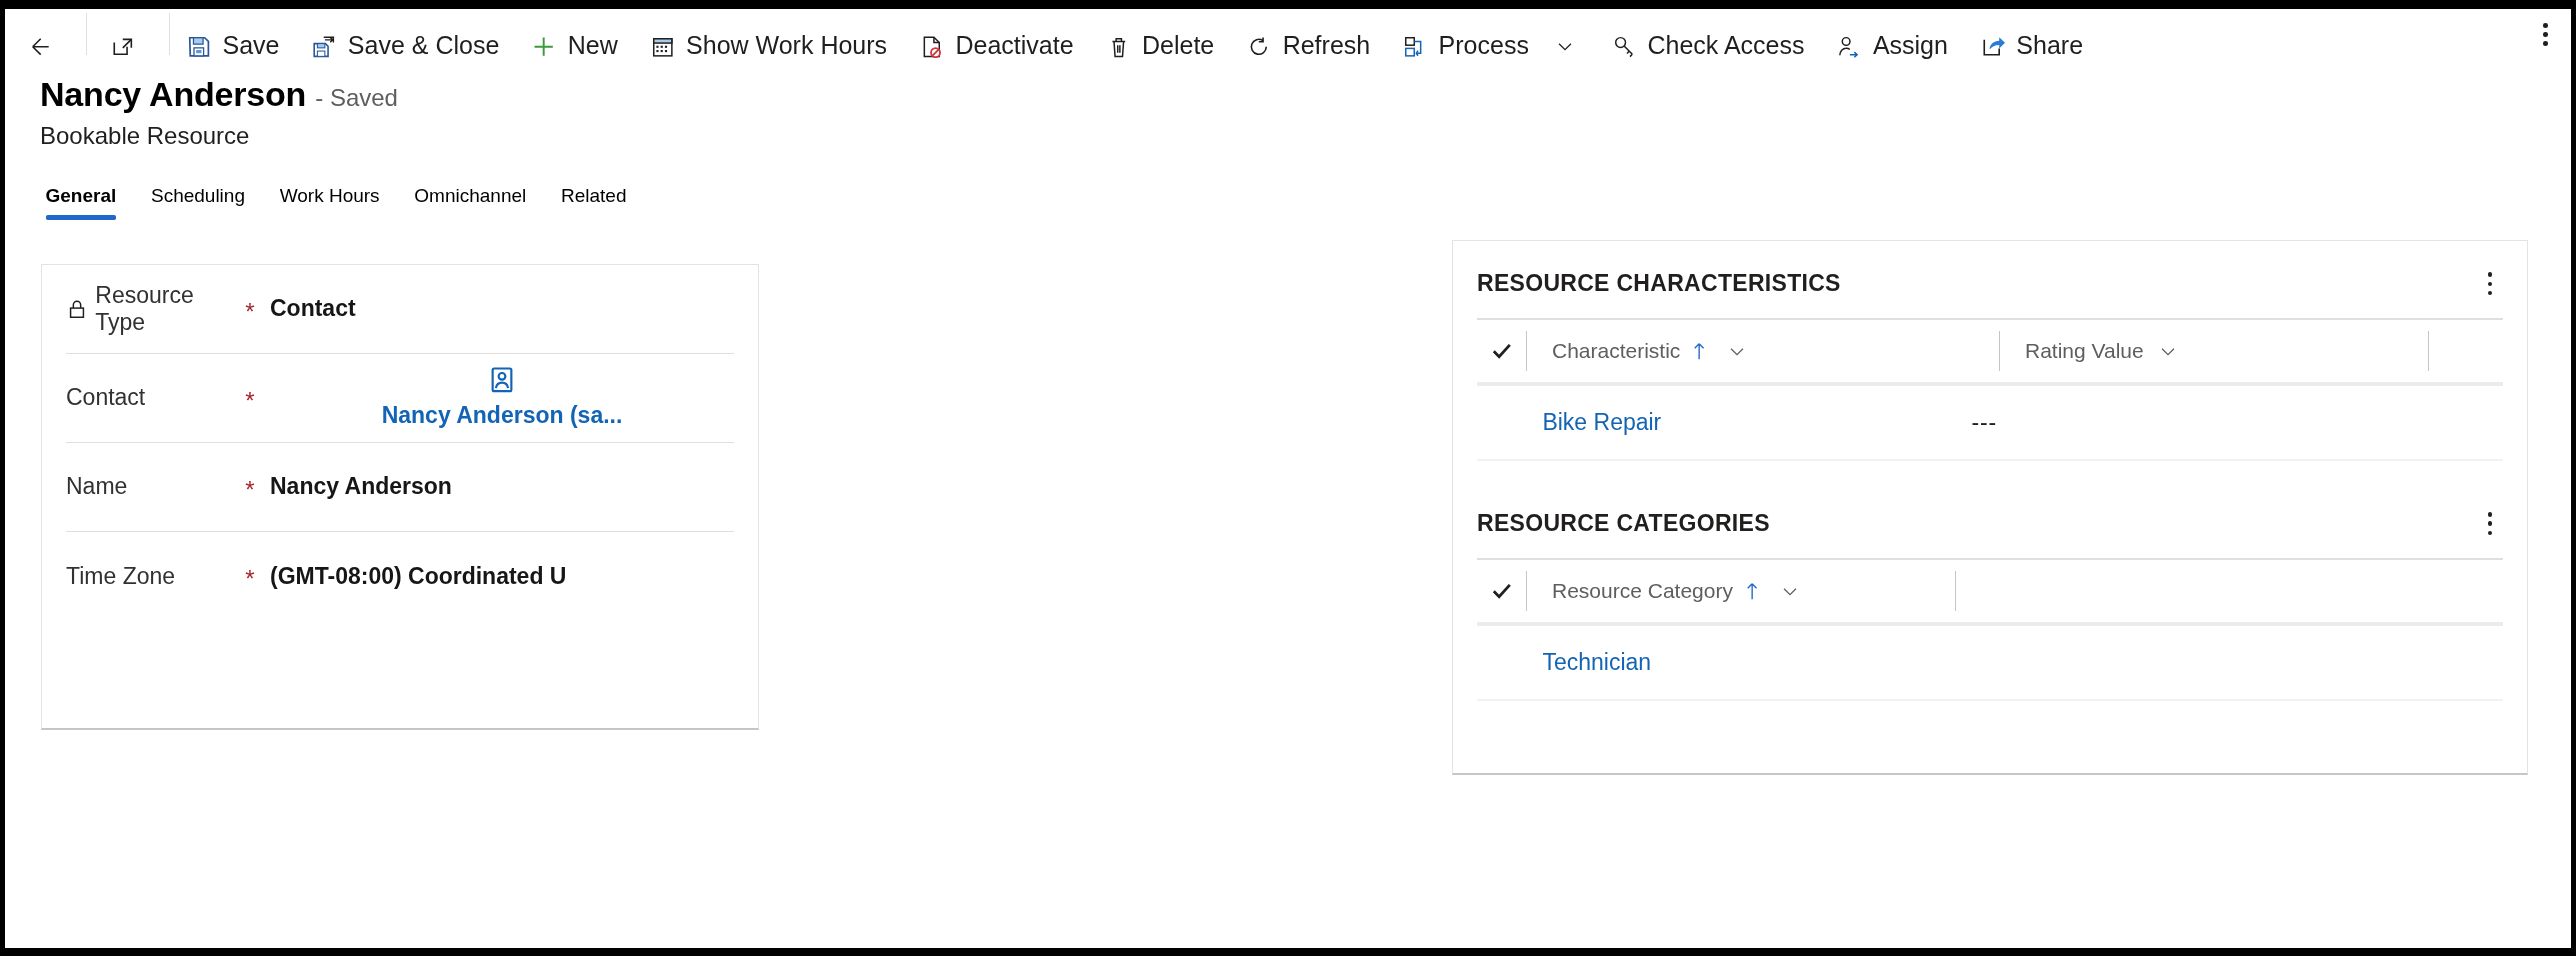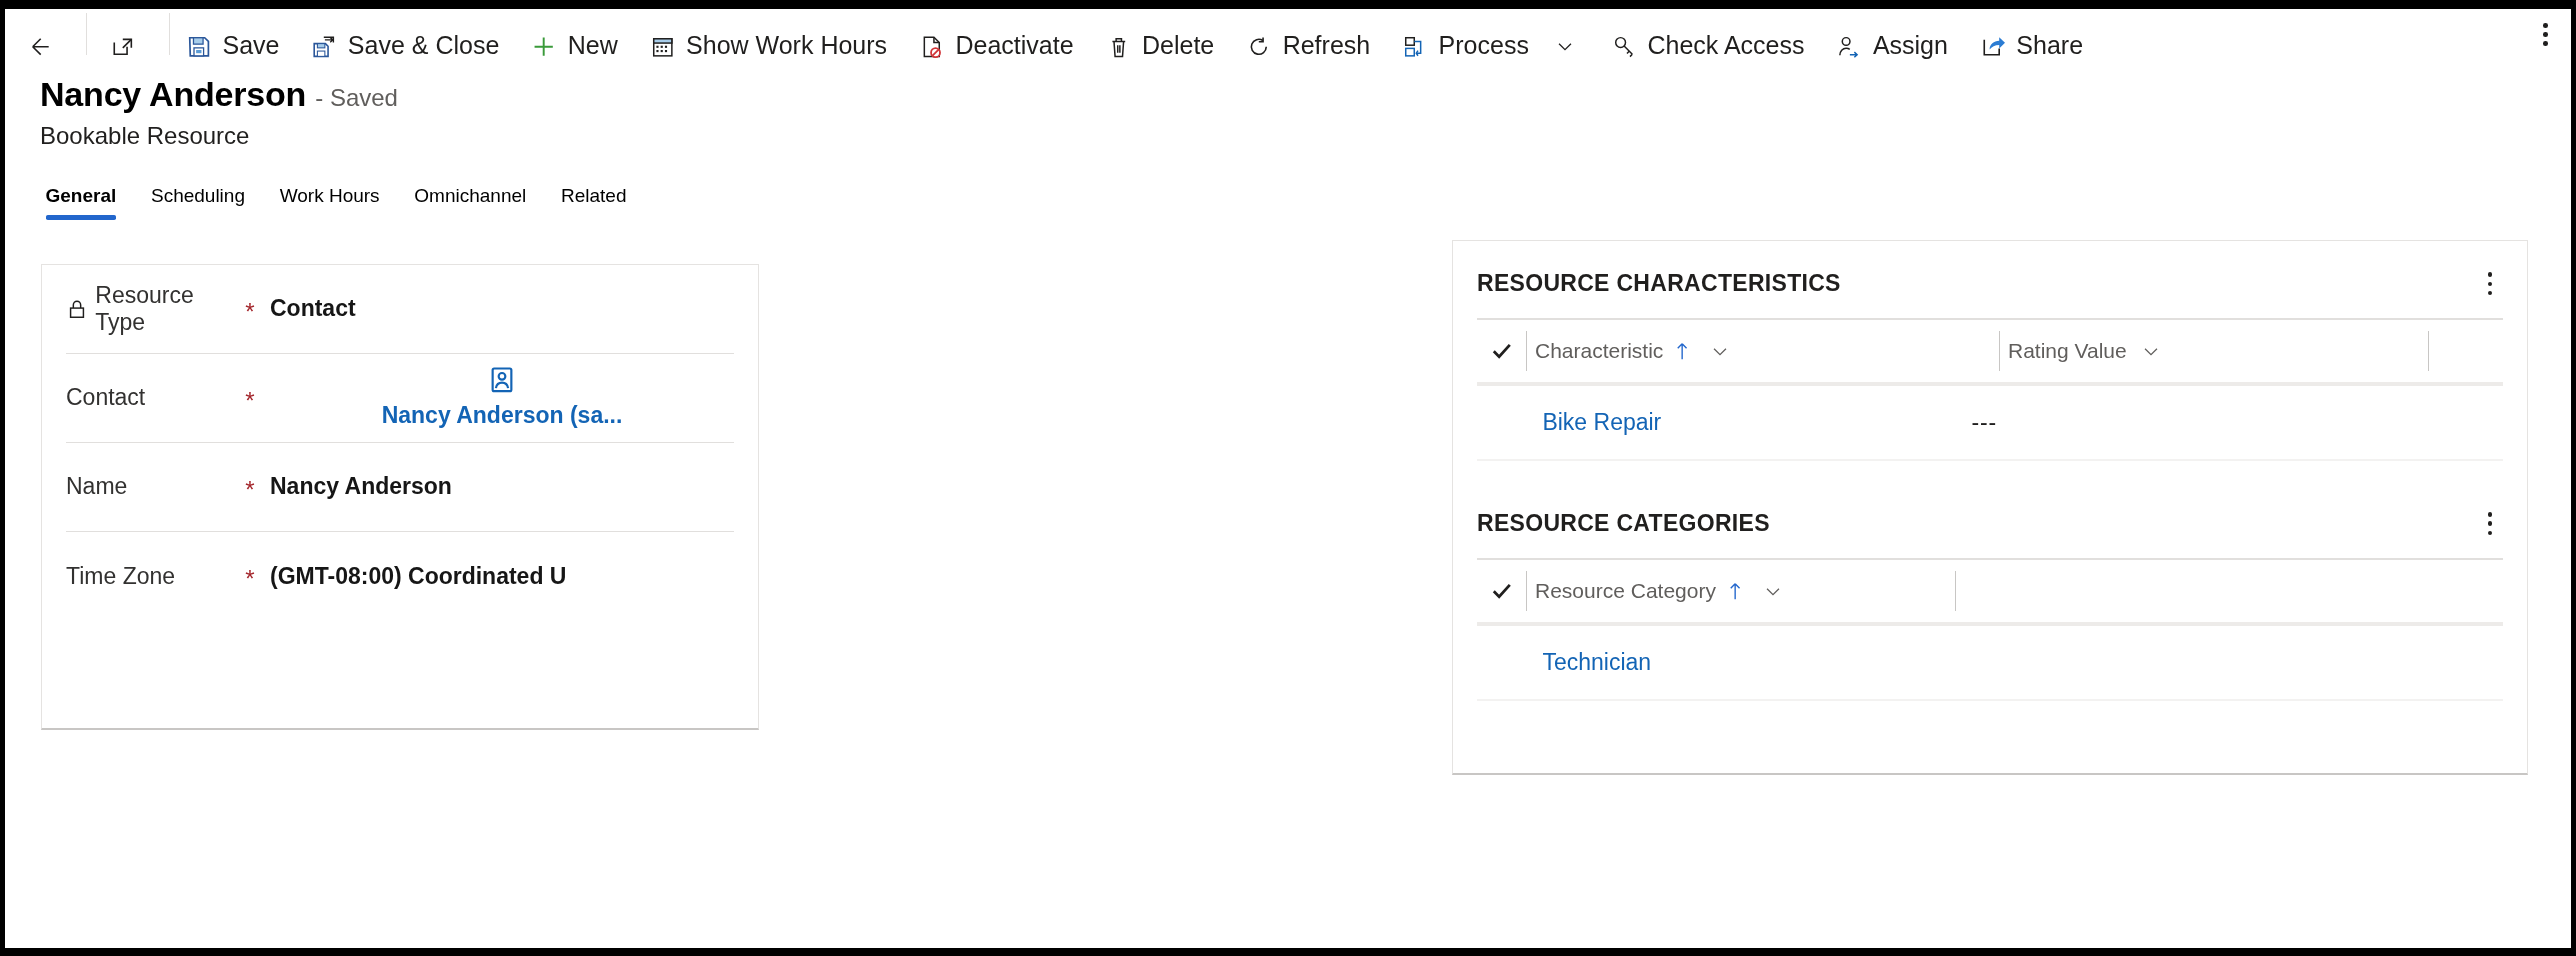--- a/index.html
+++ b/index.html
@@ -154,21 +154,21 @@
     border-bottom: 4.6px solid #edebe9;
   }
   .gh-check {
     width: 49px; flex: 0 0 49px;
     display: flex; align-items: center; justify-content: center;
   }
   .gh-cell {
     display: flex; align-items: center; gap: 10px;
     font-size: 21px; color: #605e5c;
     border-left: 1.8px solid #c8c6c4;
-    padding-left: 8px;
+    padding-left: 25px;
     height: 40px;
     white-space: nowrap;
   }
   .gh-cell.c1 { width: 429px; flex: 0 0 429px; }
   .gh-cell.c2 { width: 429px; flex: 0 0 429px; margin-left: 44px; }
   .gh-cell.tail { flex: 1 1 auto; width: auto; padding-left: 0; gap: 0; }
 
   .grid-row {
     display: flex; align-items: center;
     height: 75px;

